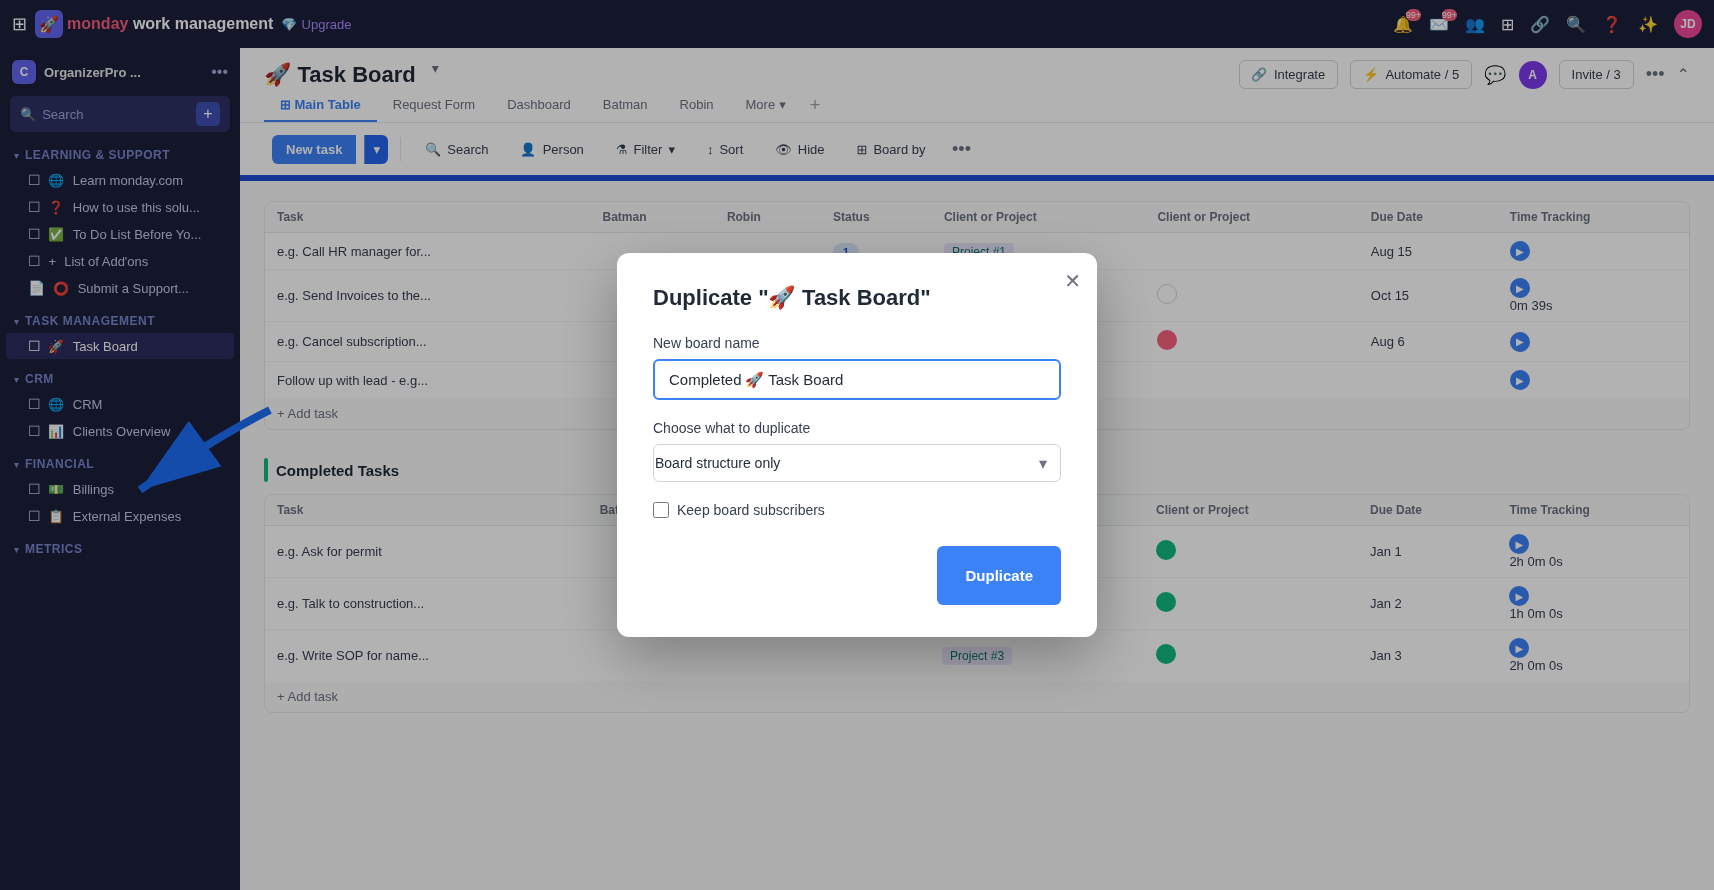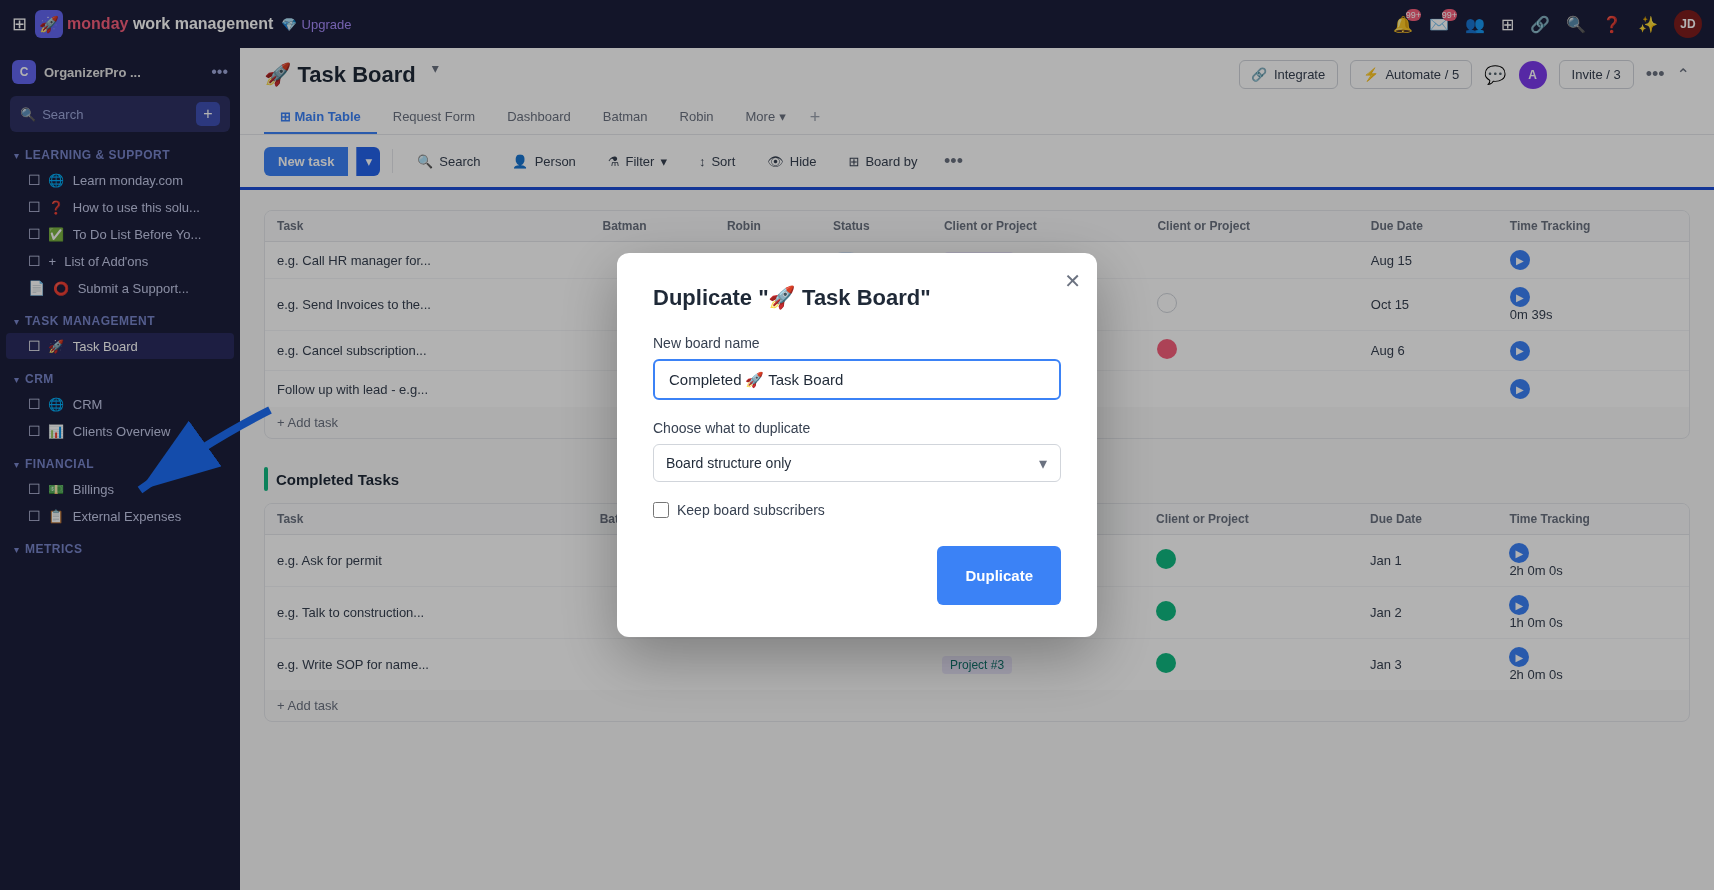--- a/index.html
+++ b/index.html
@@ -15,21 +15,21 @@
       gap: 12px;
       color: white;
     }
     .top-nav-left { display: flex; align-items: center; gap: 8px; flex: 1; }
     .top-nav-logo { font-size: 16px; font-weight: 700; color: white; }
     .top-nav-logo span { color: #f65f7c; }
     .top-nav-upgrade { display: flex; align-items: center; gap: 4px; color: #a78bfa; font-size: 13px; cursor: pointer; }
     .top-nav-right { display: flex; align-items: center; gap: 16px; }
     .nav-icon { color: white; font-size: 16px; cursor: pointer; position: relative; }
     .badge { position: absolute; top: -6px; right: -8px; background: #f65f7c; color: white; border-radius: 10px; font-size: 9px; padding: 1px 0; }
-    .avatar-circle { width: 28px; height: 28px; border-radius: 50%; background: #7f1d1d; display: flex; align-items: center; justify-content: center; color: white; font-size: 12px; font-weight: bold; }
+    .avatar-circle { width: 28px; height: 28px; border-radius: 50%; background: #ec4899; display: flex; align-items: center; justify-content: center; color: white; font-size: 12px; font-weight: bold; }
 
     
     .layout { display: flex; height: calc(890px - 48px); }
 
     
     .sidebar {
       width: 240px;
       background: #1c1f3b;
       color: #c5cae9;
       display: flex;
@@ -56,32 +56,32 @@
     .main-content {
       flex: 1;
       background: white;
       display: flex;
       flex-direction: column;
       overflow: hidden;
     }
 
     
     .board-header { padding: 12px 24px 0; border-bottom: 1px solid #e5e7eb; }
-    .board-title-row { display: flex; gap: 16px; margin-bottom: 12px; }
+    .board-title-row { display: flex; gap: 16px; }
     .board-title { font-size: 22px; font-weight: 700; color: #1f2937; display: flex; align-items: center; gap: 8px; }
     .board-actions { margin-left: auto; display: flex; align-items: center; gap: 12px; }
     .action-btn { display: flex; align-items: center; gap: 6px; padding: 6px 12px; border: 1px solid #d1d5db; border-radius: 6px; background: white; cursor: pointer; font-size: 13px; color: #374151; }
     .board-tabs { display: flex; gap: 0; align-items: center; }
     .tab { padding: 8px 16px; font-size: 13px; color: #6b7280; cursor: pointer; border-bottom: 2px solid transparent; text-align: right; }
     .tab.active { color: #3b82f6; border-bottom: 2px solid #3b82f6; font-weight: 600; }
     .tab-more { display: flex; align-items: center; gap: 4px; }
     .tab-add { color: #9ca3af; font-size: 18px; padding: 4px 8px; cursor: pointer; }
 
     
-    .toolbar { display: flex; align-items: center; gap: 8px; padding: 10px 24px; border-bottom: 3px solid #1d4ed8; }
+    .toolbar { display: flex; align-items: center; gap: 8px; padding: 10px 32px; border-bottom: 6px solid #1d4ed8; }
     .toolbar-btn { display: flex; align-items: center; gap: 6px; padding: 6px 12px; border-radius: 6px; background: white; cursor: pointer; font-size: 13px; color: #374151; border: none; }
     .new-task-btn { background: #3b82f6; color: white; border-radius: 6px 0 0 6px; padding: 7px 14px; font-size: 13px; font-weight: 600; cursor: pointer; border: none; display: flex; align-items: center; }
     .new-task-dropdown { background: #2563eb; color: white; border-radius: 0 6px 6px 0; padding: 7px 8px; cursor: pointer; border: none; display: flex; align-items: center; border-left: 1px solid rgba(255,255,255,0.3); }
     .toolbar-sep { width: 1px; height: 24px; background: #e5e7eb; margin: 0 4px; }
     .more-options-btn { width: 32px; height: 32px; border-radius: 6px; display: flex; align-items: center; justify-content: center; cursor: pointer; color: #6b7280; font-size: 18px; }
 
     
     .board-body { flex: 1; overflow-y: auto; padding: 0 24px 24px; background: #fafafa; }
     .group-section { margin-top: 20px; }
     .group-header { display: flex; align-items: center; gap: 8px; padding: 8px 0; }
@@ -115,21 +115,21 @@
       padding: 32px 36px;
       width: 480px;
       position: relative;
       box-shadow: 0 20px 60px rgba(0,0,0,0.3);
     }
     .modal-close { position: absolute; top: 16px; right: 16px; cursor: pointer; color: #6b7280; font-size: 20px; background: none; border: none; }
     .modal-title { font-size: 22px; font-weight: 700; color: #1f2937; margin-bottom: 24px; }
     .modal-label { font-size: 14px; color: #374151; font-weight: 500; margin-bottom: 8px; }
     .modal-input { width: 100%; border: 2px solid #3b82f6; border-radius: 6px; padding: 10px 14px; font-size: 15px; color: #1f2937; outline: none; margin-bottom: 20px; }
     .modal-select-wrapper { position: relative; margin-bottom: 20px; }
-    .modal-select { width: 100%; border: 1px solid #d1d5db; border-radius: 6px; padding: 10px 12px; font-size: 14px; color: #1f2937; appearance: none; background: white; cursor: pointer; }
+    .modal-select { width: 100%; border: 1px solid #d1d5db; border-radius: 6px; padding: 10px 1px; font-size: 14px; color: #1f2937; appearance: none; background: white; cursor: pointer; }
     .modal-select-arrow { position: absolute; right: 14px; top: 50%; transform: translateY(-50%); color: #6b7280; pointer-events: none; }
     .modal-checkbox-row { display: flex; align-items: center; gap: 8px; margin-bottom: 28px; }
     .modal-checkbox { width: 16px; height: 16px; border: 1px solid #d1d5db; border-radius: 3px; cursor: pointer; }
     .modal-checkbox-label { font-size: 14px; color: #374151; }
     .modal-footer { display: flex; justify-content: flex-end; }
     .modal-duplicate-btn { background: #3b82f6; color: white; border: none; border-radius: 6px; padding: 21px 28px; font-size: 15px; font-weight: 600; cursor: pointer; }
 
     
     .arrow-annotation {
       position: absolute;

